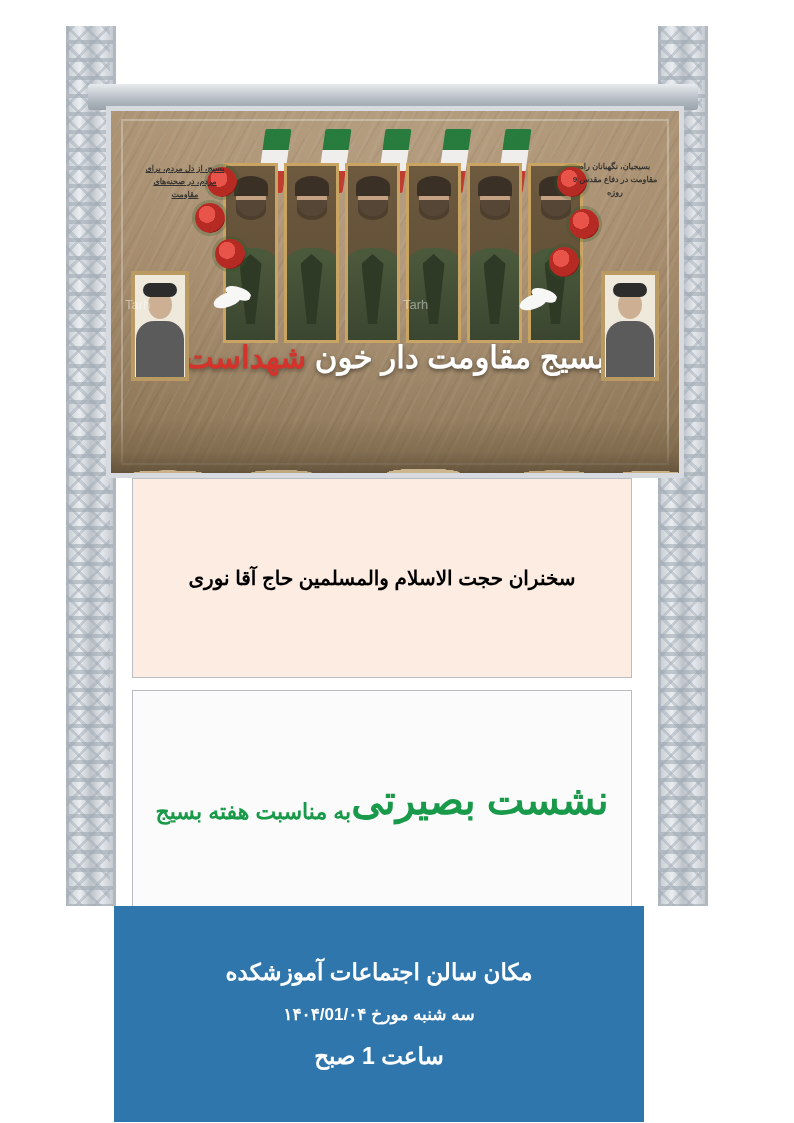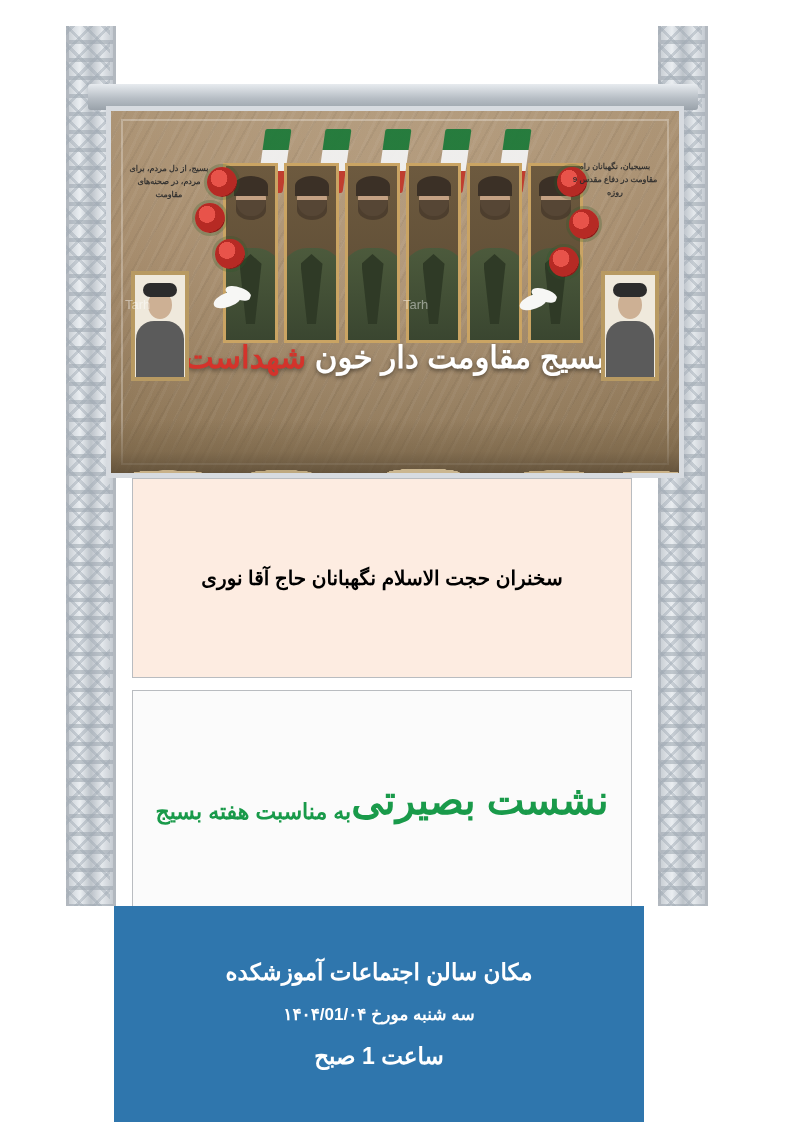--- a/index.html
+++ b/index.html
@@ -214,21 +214,21 @@
   .banner-side-text {
     position: absolute;
     color: #2b2b2b;
     font-size: 8px;
     line-height: 1.6;
     font-weight: bold;
     text-align: center;
     opacity: .9;
   }
   .banner-side-text.right { right: 16px; top: 50px; width: 96px; }
-  .banner-side-text.left  { left: 16px;  top: 52px; width: 84px; }
+  .banner-side-text.left  { left: 32px;  top: 52px; width: 84px; text-decoration: underline; }
 
   .banner-headline {
     position: absolute;
     left: 0; right: 0;
     top: 228px;
     text-align: center;
     color: #ffffff;
     font-size: 31px;
     font-weight: bold;
     text-shadow: 0 2px 4px rgba(0,0,0,0.45);
@@ -462,21 +462,21 @@
     </div>
 
     <div class="banner-bottom-strip"></div>
     <div class="stones"></div>
 
     <span class="wm" style="left:14px; top:186px;">Tarh</span>
     <span class="wm" style="left:292px; top:186px;">Tarh</span>
   </div>
 
   <div class="speaker-box">
-    <div class="speaker-text">سخنران حجت الاسلام نگهبانان حاج آقا نوری</div>
+    <div class="speaker-text">سخنران حجت الاسلام والمسلمین حاج آقا نوری</div>
   </div>
 
   <div class="title-box">
     <div class="title-main">نشست بصیرتی</div>
     <div class="title-sub">به مناسبت هفته بسیج</div>
   </div>
 
   <div class="footer">
     <div class="footer-line1">مکان سالن اجتماعات آموزشکده</div>
     <div class="footer-line2">سه شنبه مورخ ۱۴۰۴/01/۰۴</div>

